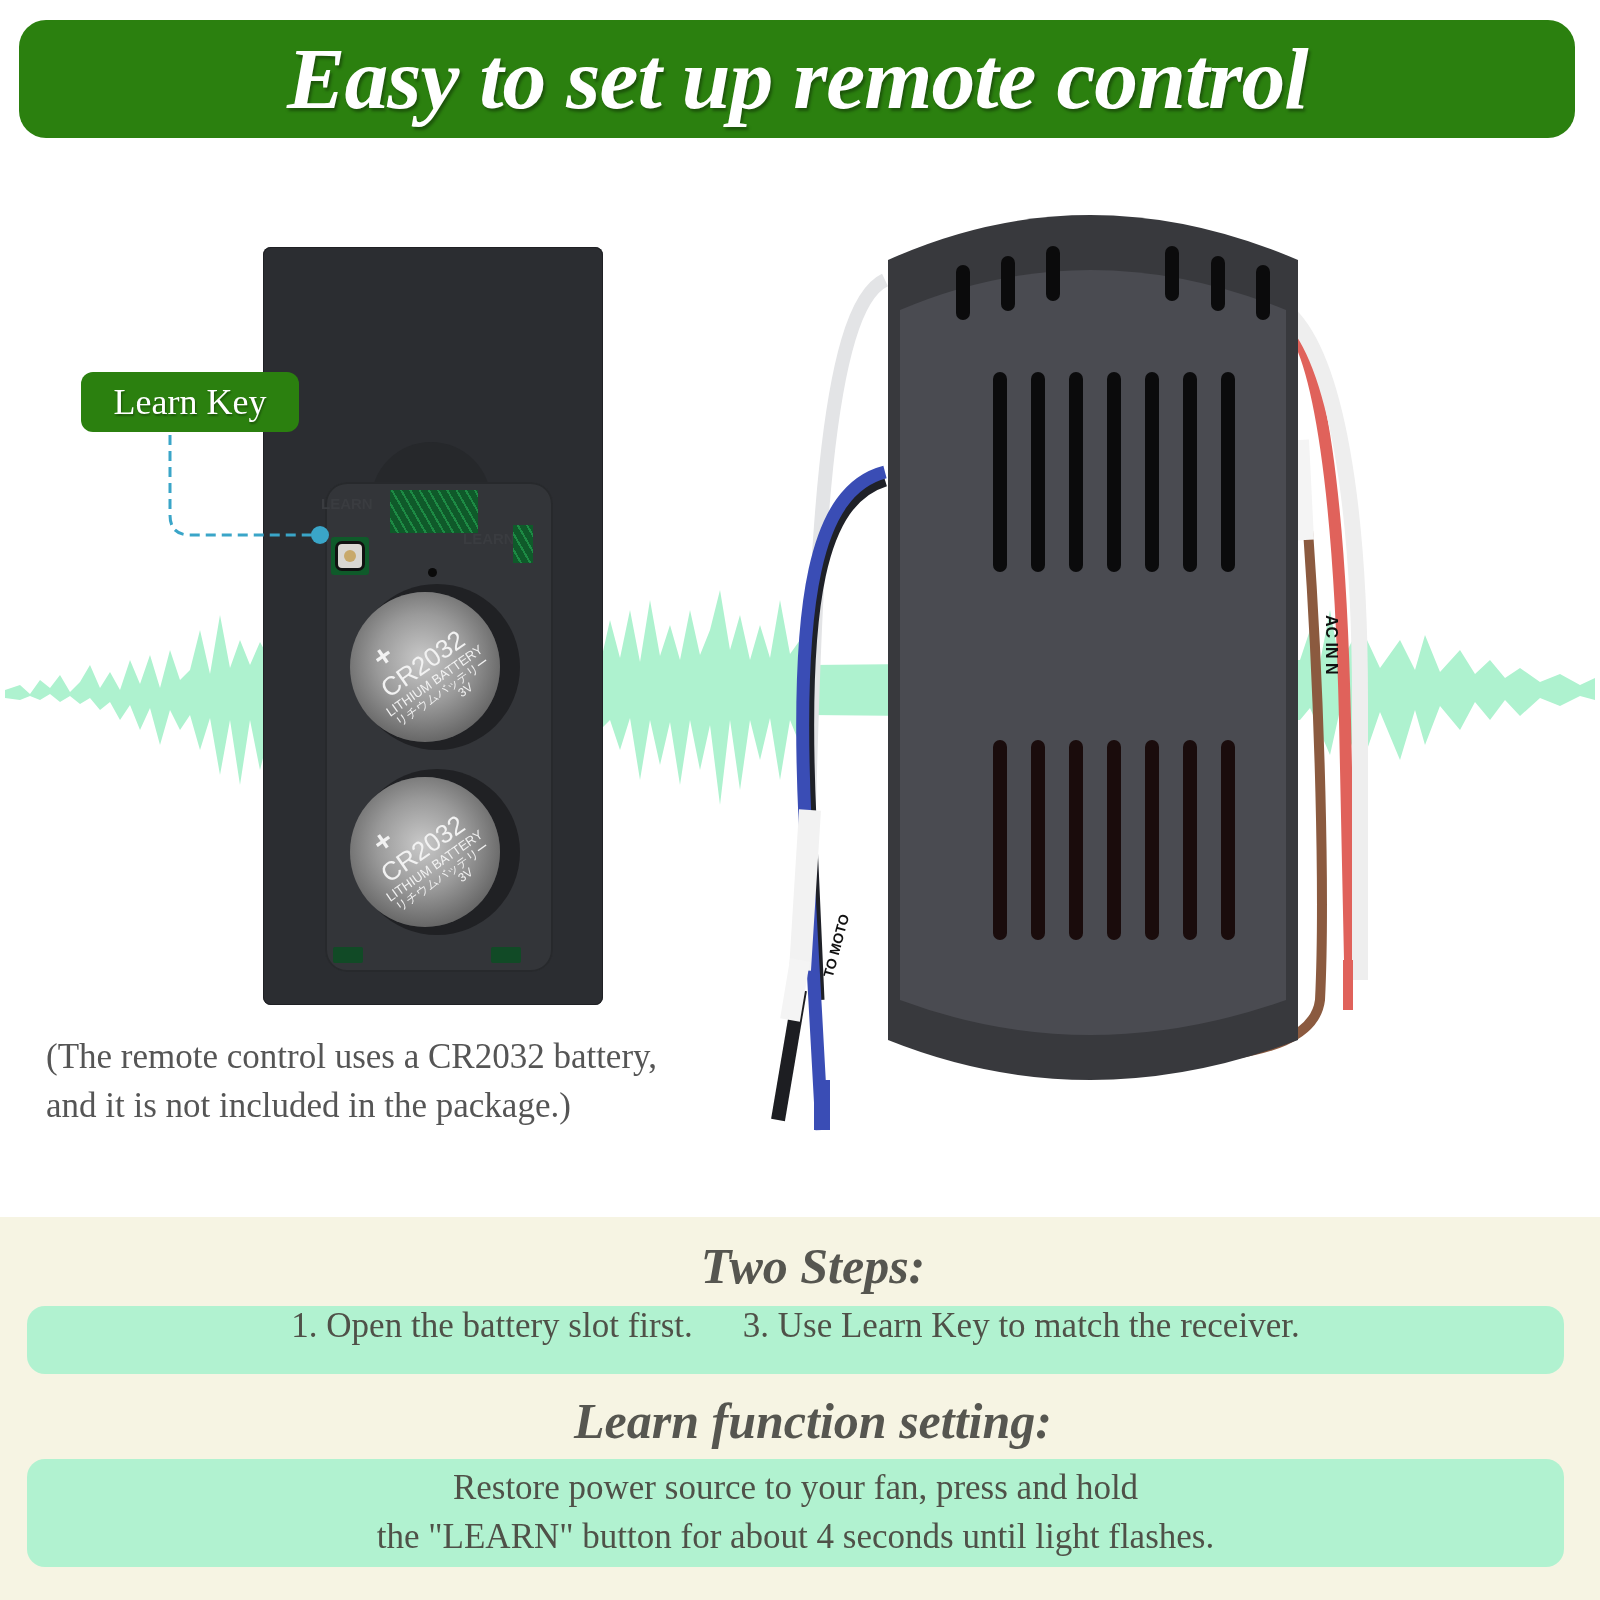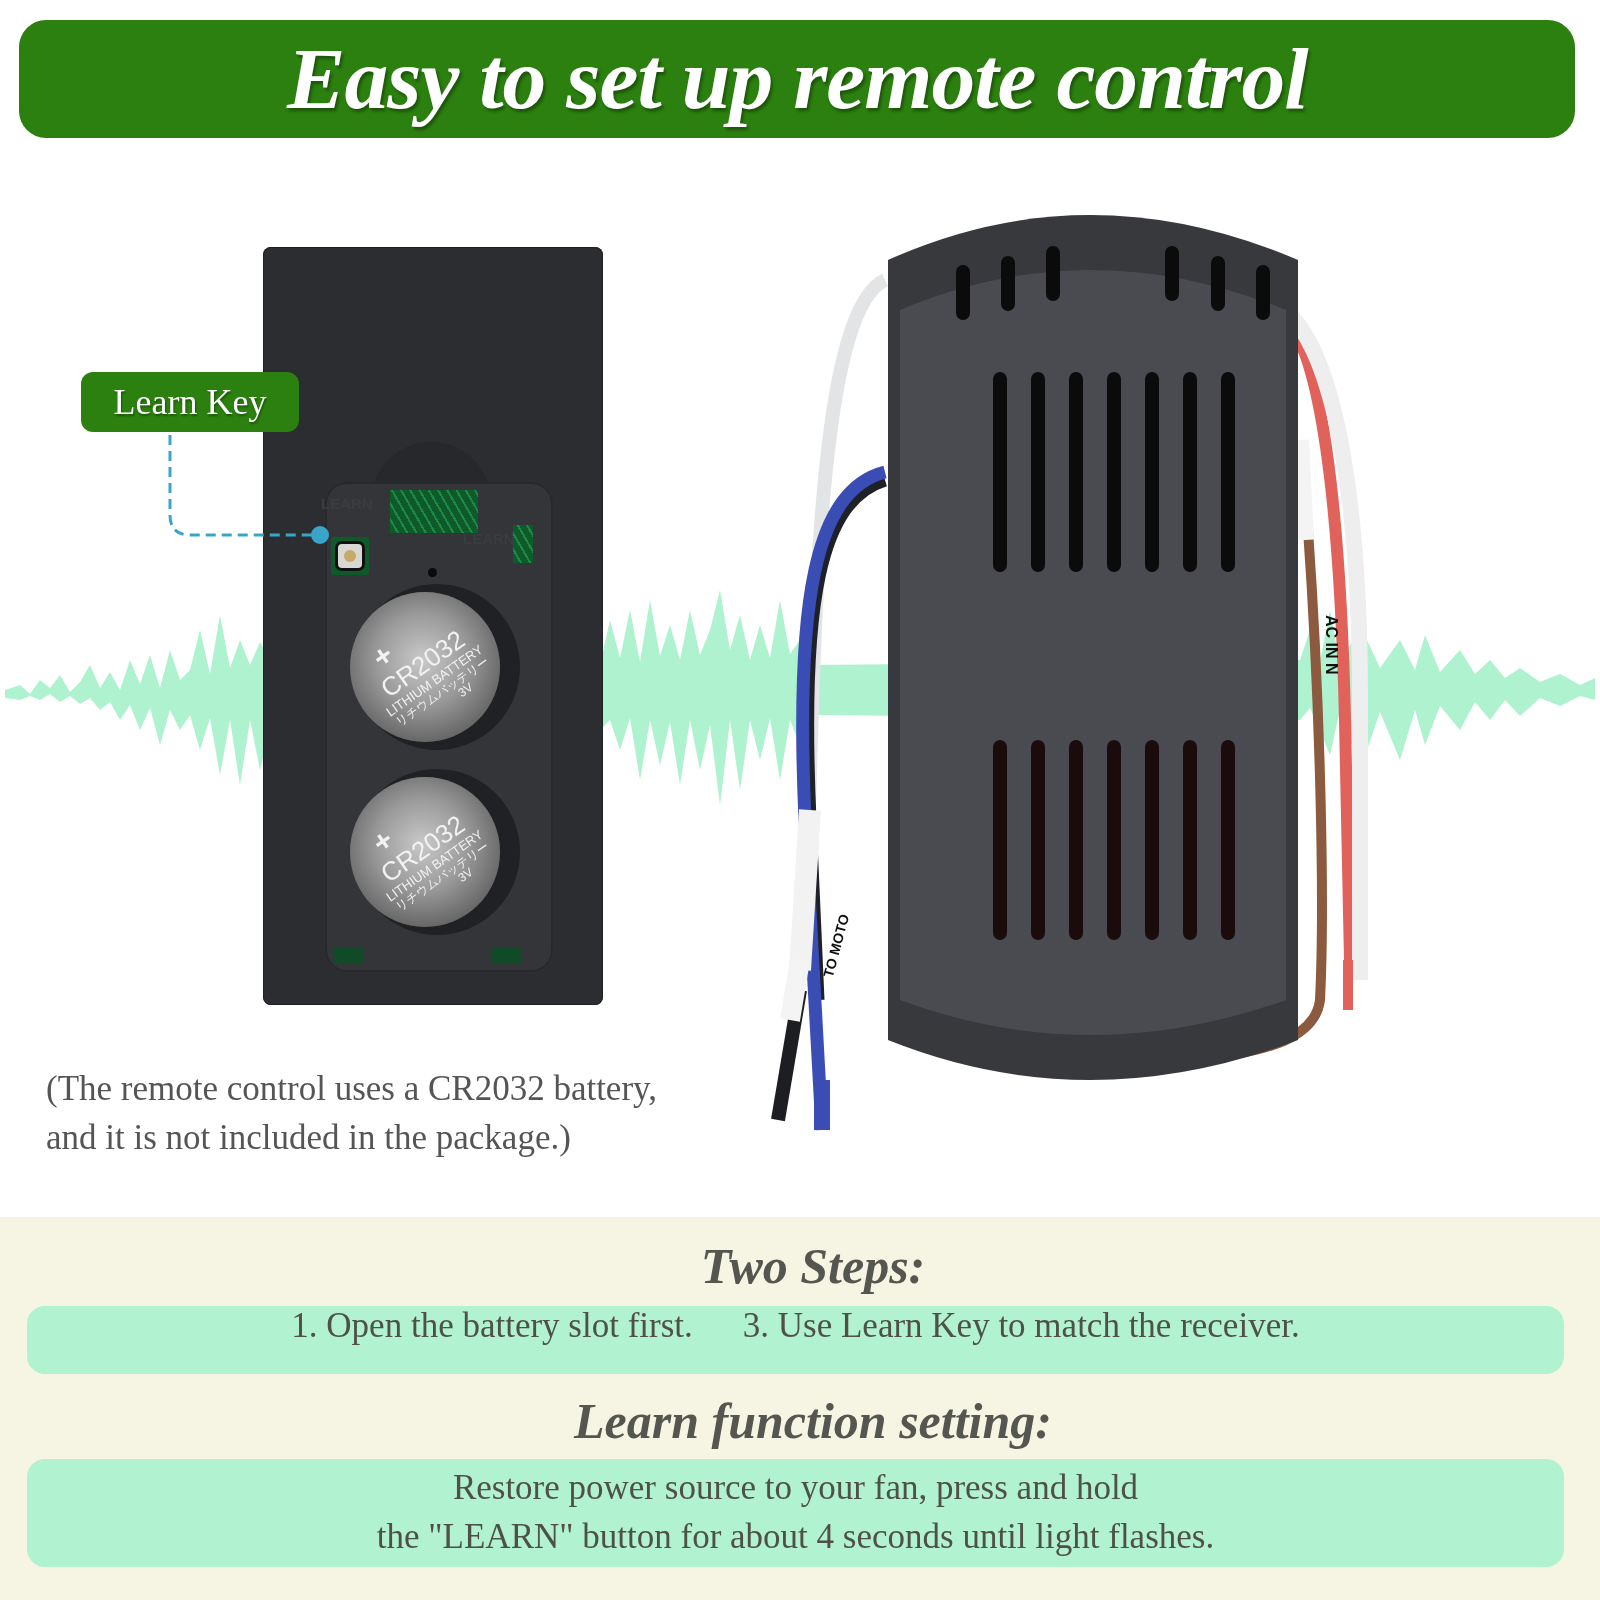--- a/index.html
+++ b/index.html
@@ -79,21 +79,21 @@
     position: absolute; left: 81px; top: 202px; width: 218px; height: 60px;
     background: #2b800f; border-radius: 12px;
     display: flex; align-items: center; justify-content: center;
     color: #ffffff; font-size: 36px;
     text-shadow: 1px 2px 2px rgba(0,0,0,0.35);
   }
   .leader { position: absolute; left: 0; top: 0; width: 400px; height: 400px; pointer-events: none; }
 
   .note {
     position: absolute; left: 46px; top: 862px; width: 740px;
-    color: #555555; font-size: 35px; line-height: 47px; margin-top: 32px;
+    color: #555555; font-size: 35px; line-height: 47px;
   }
 
   .receiver-wrap { position: absolute; left: 760px; top: 30px; width: 660px; height: 990px; }
   .receiver {
     position: absolute; left: 128px; top: 0; width: 410px; height: 900px;
   }
   .slot { position: absolute; width: 14px; background: #0b0b0c; border-radius: 7px; }
 
   .bottom-panel {
     position: absolute; left: 0; top: 1217px; width: 1600px; height: 383px;

